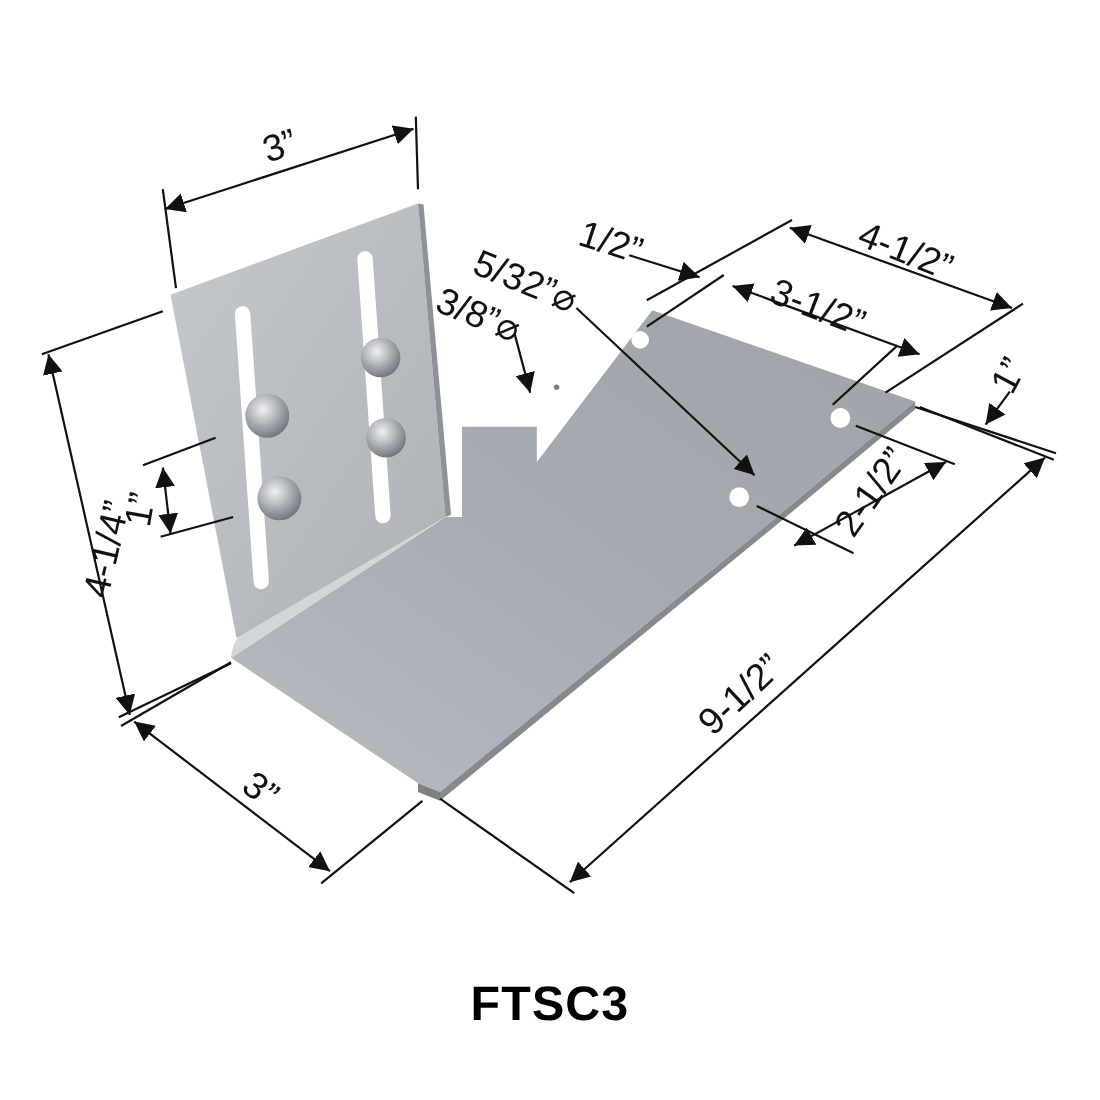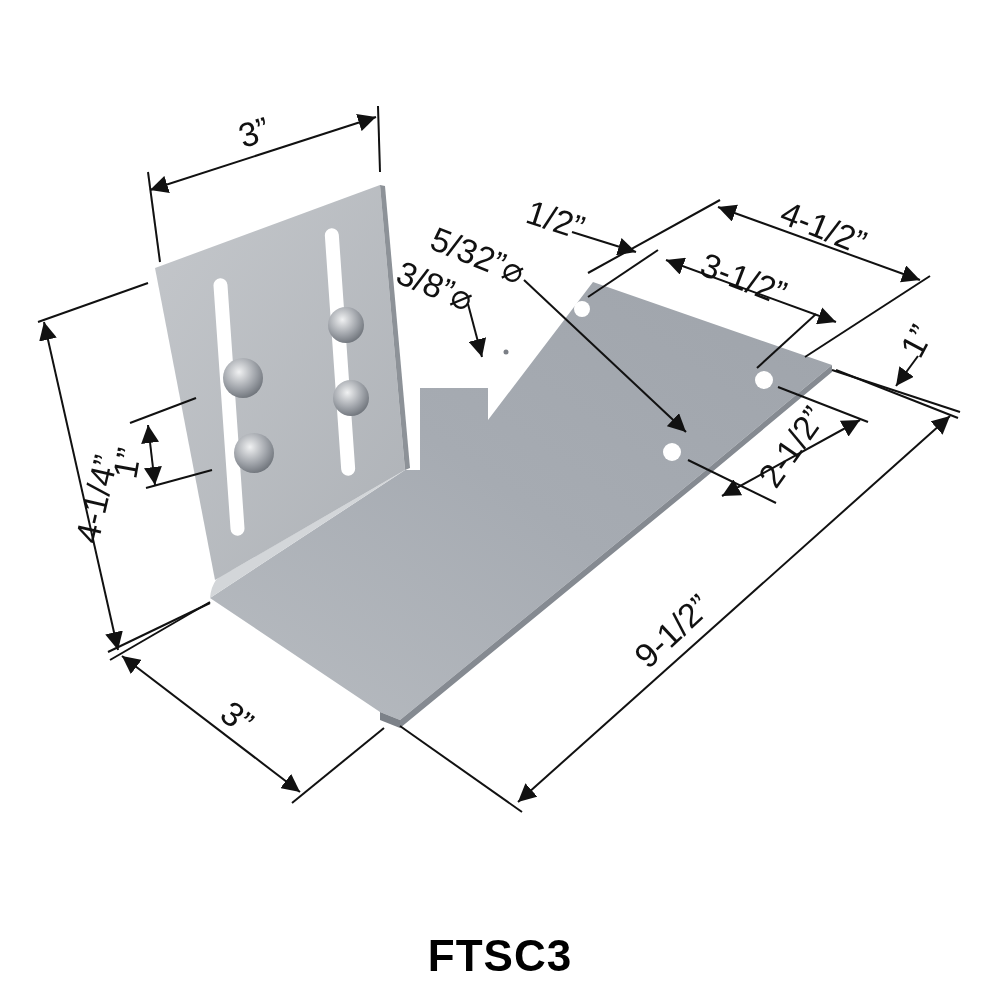--- a/index.html
+++ b/index.html
@@ -1,20 +1,20 @@
 <!DOCTYPE html>
 <html><head>
   <meta charset="utf-8">
   <style>
     html, body { margin: 0; padding: 0; background: #ffffff; }
     body { width: 1000px; height: 1000px; position: relative; overflow: hidden; font-family: "Liberation Sans", sans-serif; }
     svg { position: absolute; left: 0; top: 0; }
     .dim-text { font-family: "Liberation Sans", sans-serif; font-size: 34px; fill: #111; }
     .dim-line { stroke: #111; stroke-width: 2; fill: none; }
-    .product-label { position: absolute; left: 0; width: 1000px; top: 888px; text-align: center; font-family: "Liberation Sans", sans-serif; font-weight: bold; font-size: 44px; color: #000; letter-spacing: 1px; margin-top: 43px; }
+    .product-label { position: absolute; left: 0; width: 1000px; top: 888px; text-align: center; font-family: "Liberation Sans", sans-serif; font-weight: bold; font-size: 44px; color: #000; letter-spacing: 1px; }
   </style>
 </head>
 <body>
 
 <svg width="1000" height="1000" viewBox="0 0 1000 1000">
   <defs>
     <marker id="arr" viewBox="0 0 10 10" refX="10" refY="5" markerWidth="9" markerHeight="9" orient="auto-start-reverse">
       <path d="M0,0 L10,5 L0,10 z" fill="#111"></path>
     </marker>
     <linearGradient id="gUp" x1="0" y1="0" x2="1" y2="1">

